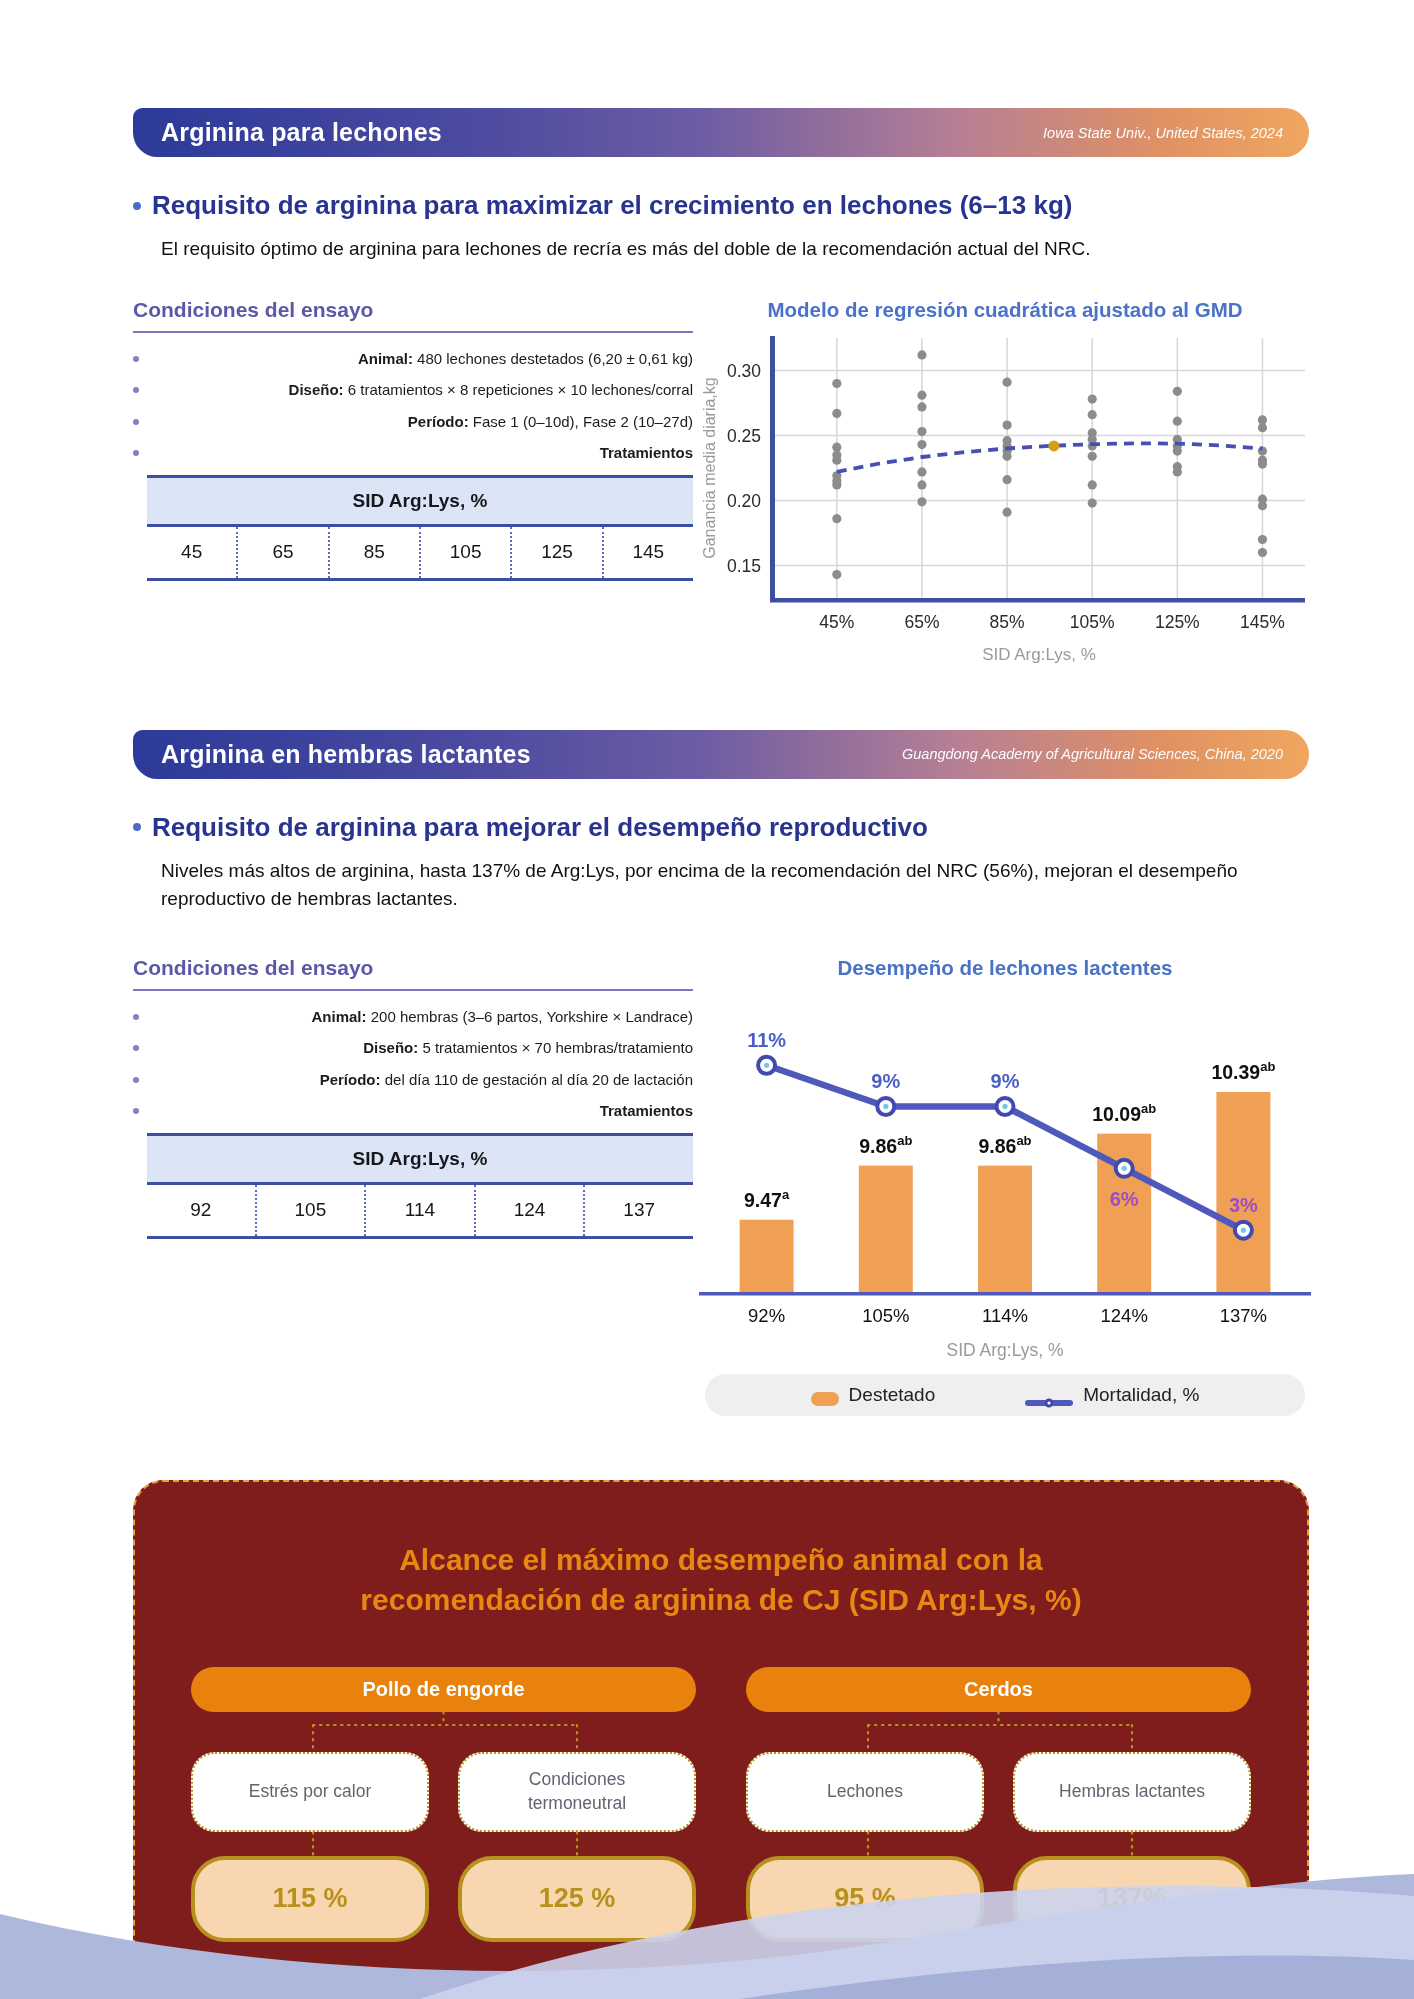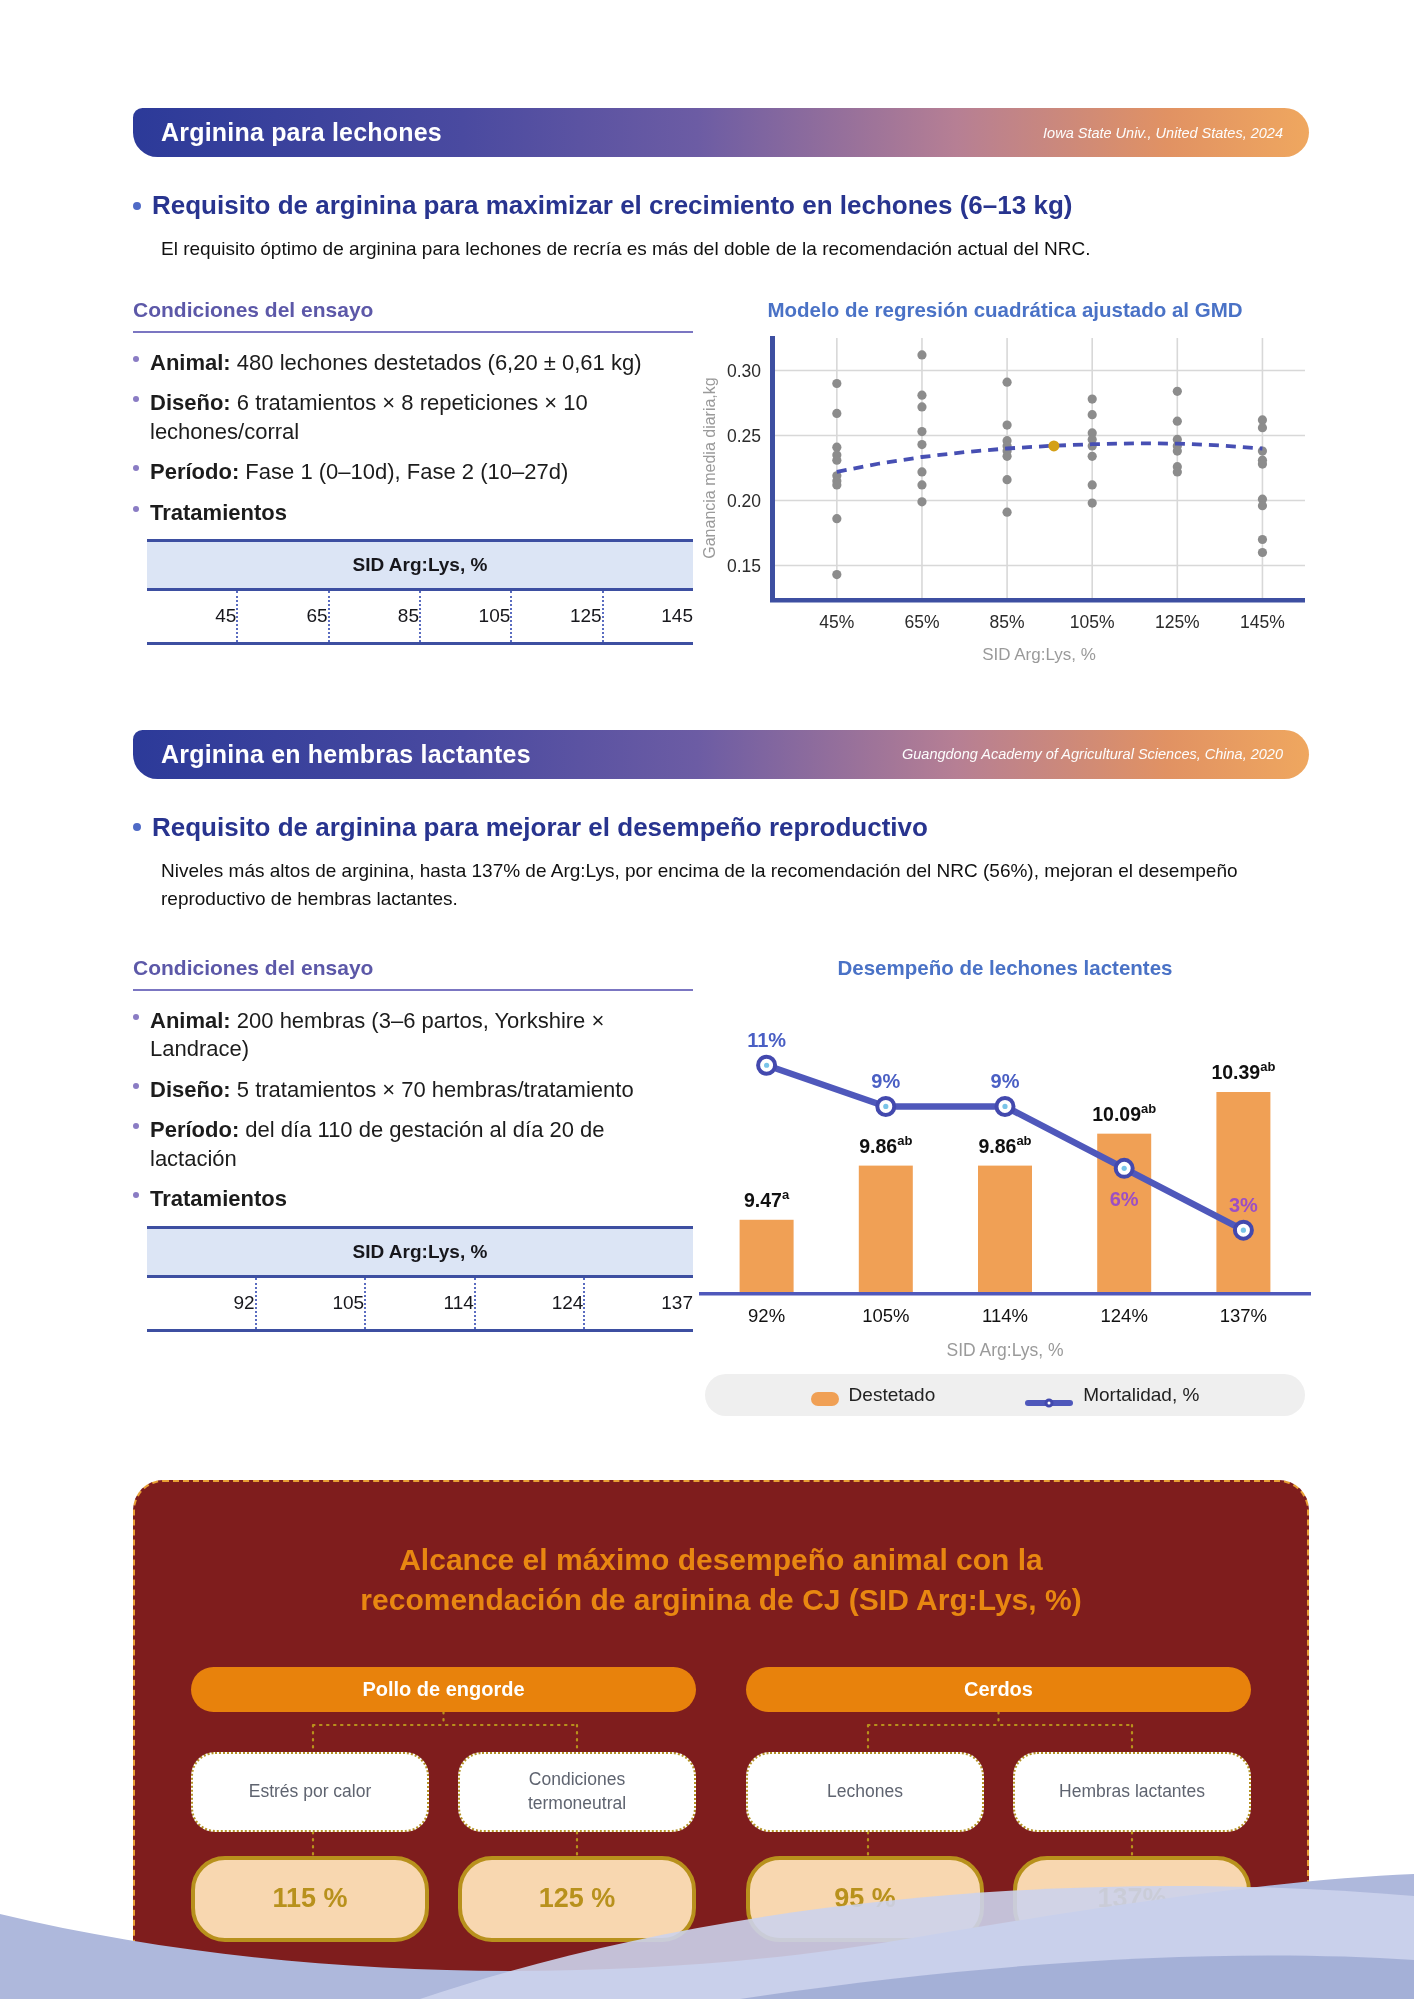--- a/index.html
+++ b/index.html
@@ -19,28 +19,28 @@
   .ring { width:8px; height:8px; border:4.5px solid #4f6ac6; background:#eef3ff; border-radius:50%; flex:0 0 auto; }
   .sec-head h2 { color:#28348f; font-size:26px; font-weight:bold; }
   .intro { margin:14px 0 0 28px; font-size:19px; color:#111; line-height:1.5; max-width:1160px; }
 
   .row { display:flex; margin-top:34px; align-items:flex-start; }
   .col-left { width:560px; flex:0 0 auto; }
   .col-right { flex:1; display:flex; flex-direction:column; align-items:center; }
 
   .cond-head { color:#5c58a8; font-size:21px; font-weight:bold; padding-bottom:9px; border-bottom:2px solid #7b76c2; }
   ul.conds { list-style:none; margin-top:16px; }
-  ul.conds li { position:relative; padding-left:17px; margin:12px 0; font-size:22px; color:#1c1c1c; line-height:1.3; }
+  ul.conds li { position:relative; padding-left:17px; margin:12px 0; font-size:15px; color:#1c1c1c; line-height:1.3;text-align:right; }
   ul.conds li .dot { position:absolute; left:0; top:7px; width:6px; height:6px; border-radius:50%; background:#8a7cc4; }
   ul.conds li .bl { font-weight:bold; }
 
   .ttable { margin-top:8px; border-top:3.5px solid #3d4fa1; border-bottom:3.5px solid #3d4fa1; }
   .ttable .thead { background:#dce5f5; border-bottom:3px solid #3d4fa1; text-align:center; font-weight:bold; font-size:19px; color:#17171c; padding:12px 0; }
   .trow { display:flex; background:#fff; }
-  .trow .cell { flex:1; text-align:right; font-size:19px; color:#17171c; padding:14px 0 15px; border-left:2px dotted #5a6cc0; }
+  .trow .cell { flex:1; text-align:center; font-size:19px; color:#17171c; padding:14px 0 15px; border-left:2px dotted #5a6cc0; }
   .trow .cell:first-child { border-left:none; }
 
   .chart-title { color:#4a72c6; font-size:20.5px; font-weight:bold; text-align:right; margin-bottom:4px; }
   svg.chart { display:block; }
 
   .legend-bar { margin-top:8px; width:600px; height:42px; background:#efefef; border-radius:21px;
     display:flex; align-items:center; justify-content:center; gap:90px; }
   .legend-item { display:flex; align-items:flex-end; gap:10px; font-size:19px; color:#222; }
   .swatch-bar { width:28px; height:14px; border-radius:7px; background:#f0a055; }
   .lline { position:relative; width:48px; height:6px; background:#4f58bb; border-radius:3px; }

